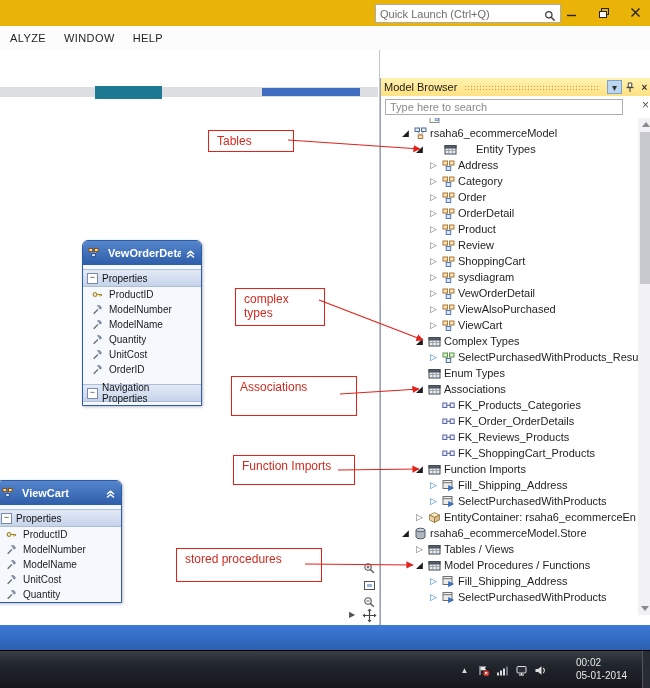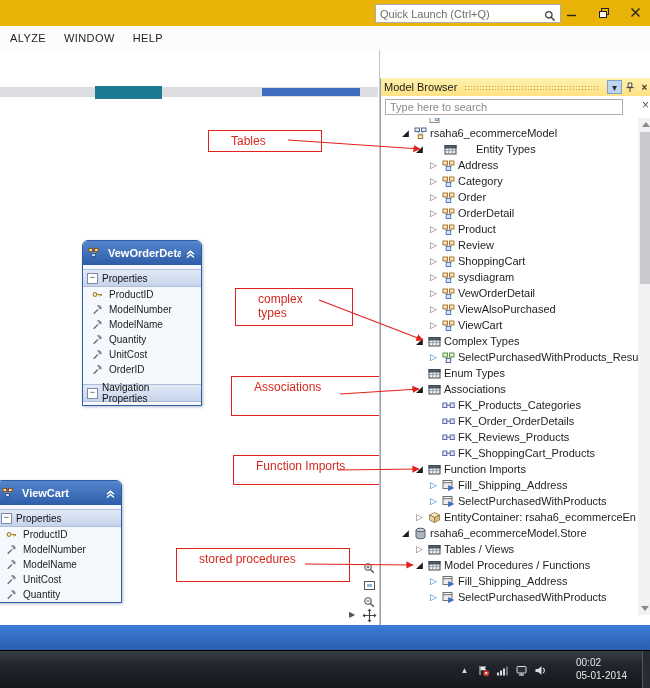--- a/index.html
+++ b/index.html
@@ -44,21 +44,21 @@
   .entity-header + .section-header{margin-top:4px;}
   .collapse-box{width:9px;height:9px;border:1px solid #7A8AA8;background:#fff;
     font-size:9px;line-height:7px;text-align:center;color:#333;flex:0 0 9px;}
   .prop-row{display:flex;align-items:center;gap:4px;height:15px;font-size:10px;
     color:#1A1A1A;padding-left:9px;}
   #entity-0{left:82px;top:190px;width:118px;padding-bottom:3px;}
   #entity-1{left:-4px;top:430px;width:124px;}
 
   
   .annotation{position:absolute;border:1px solid #E3211B;color:#D42A20;font-size:12px;
-    padding:3px 22px;z-index:5;line-height:14px;background:transparent;}
+    padding:3px 8px;z-index:5;line-height:14px;background:transparent;}
   #ann-0{left:208px;top:80px;width:68px;height:14px;}
   #ann-1{left:235px;top:238px;width:72px;height:30px;}
   #ann-2{left:231px;top:326px;width:108px;height:32px;}
   #ann-3{left:233px;top:405px;width:104px;height:22px;}
   #ann-4{left:176px;top:498px;width:128px;height:26px;}
 
   
   #zoom-stack{left:361px;top:511px;display:flex;flex-direction:column;gap:2px;z-index:3;}
   .zoom-btn{width:16px;height:15px;display:flex;align-items:center;justify-content:center;}
   #pan-button{left:362px;top:558px;z-index:3;}

